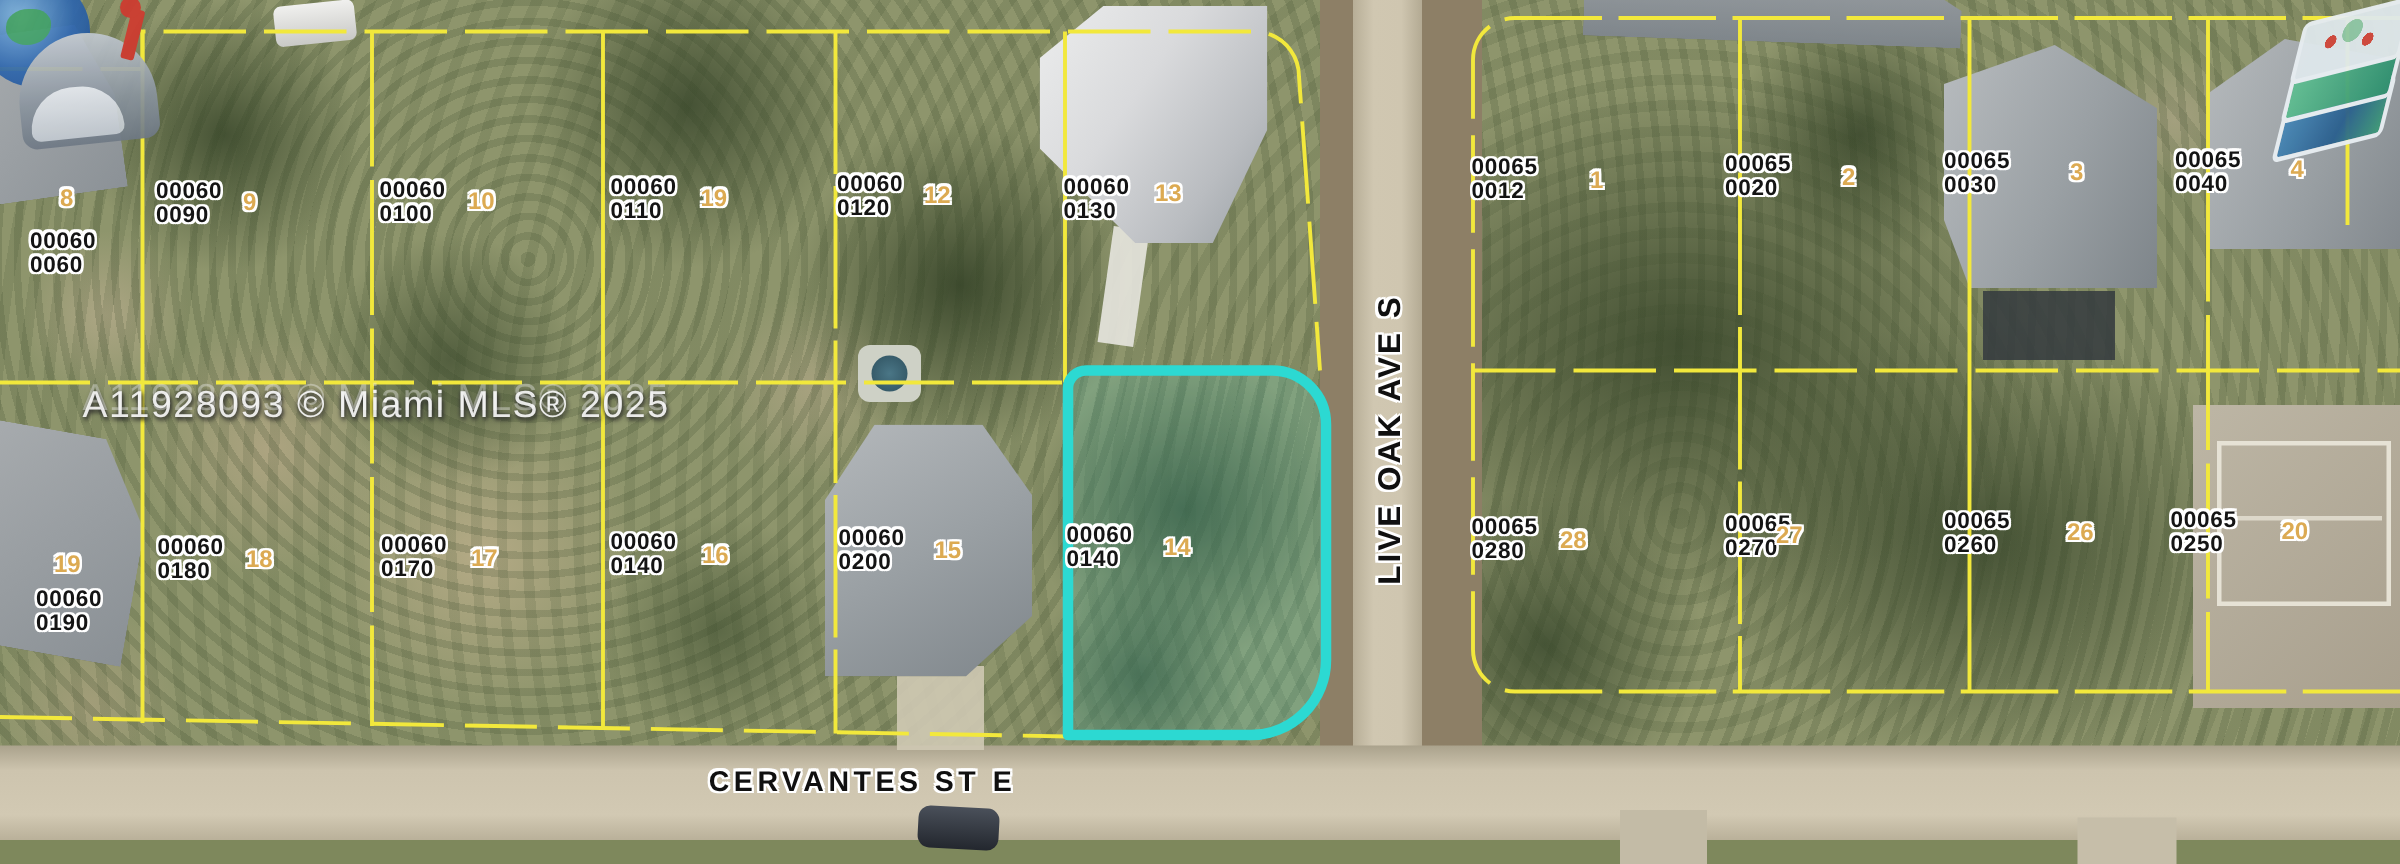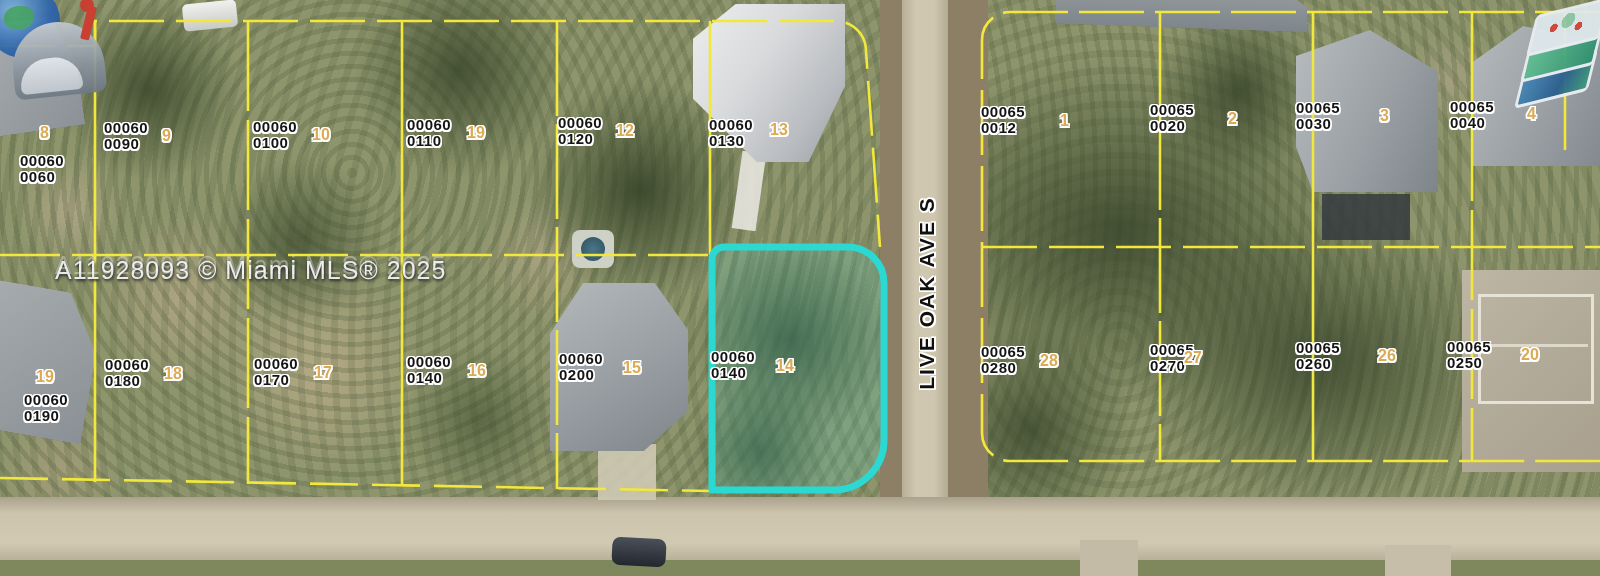--- a/index.html
+++ b/index.html
@@ -268,20 +268,21 @@
       <div>0270</div>
     </div>
   <div class="plot-num halo" style="left:1184px;top:349px">27</div>
 
   <div class="plabel halo" style="left:981px;top:344px">
       <div>00065</div>
       <div>0280</div>
     </div>
   <div class="plot-num halo" style="left:1040px;top:352px">28</div>
 
+  <div class="street-h halo">CERVANTES ST E</div>
   <div class="street-v halo">LIVE OAK AVE S</div>
 
   <div class="watermark">A11928093 © Miami MLS® 2025</div>
 
   <div class="logo-tl">
     <div class="tl-globe"></div>
     <div class="tl-globe-land"></div>
     <div class="tl-box"></div>
     <div class="tl-front"></div>
     <div class="tl-flag"></div>

